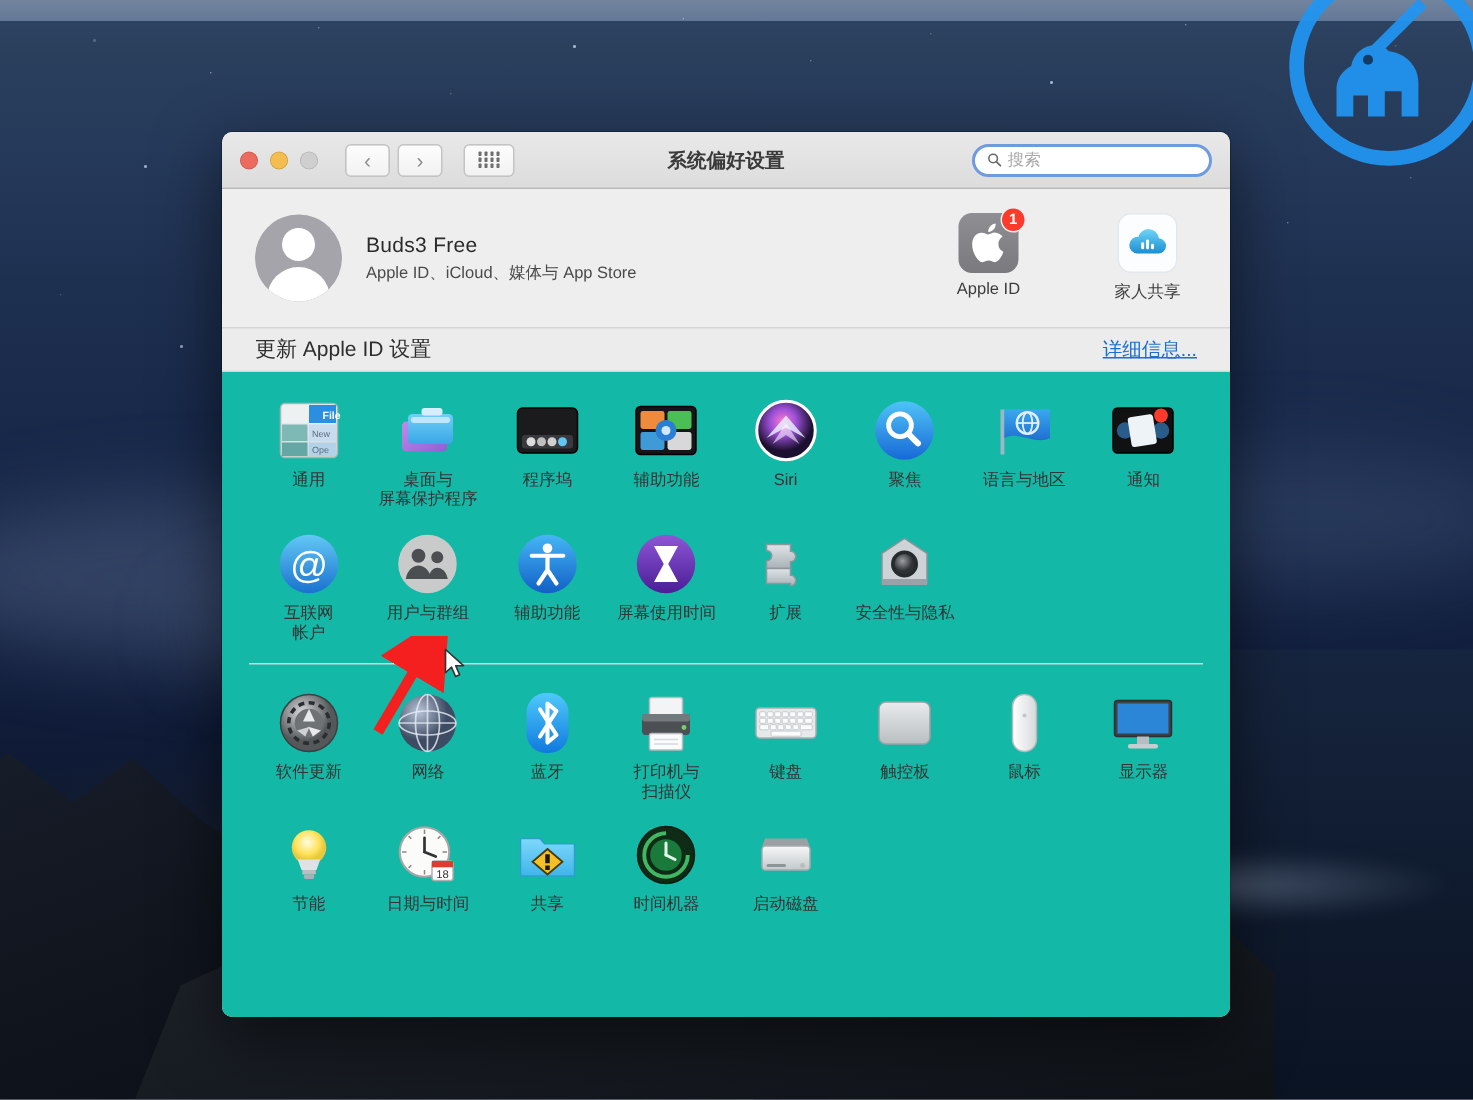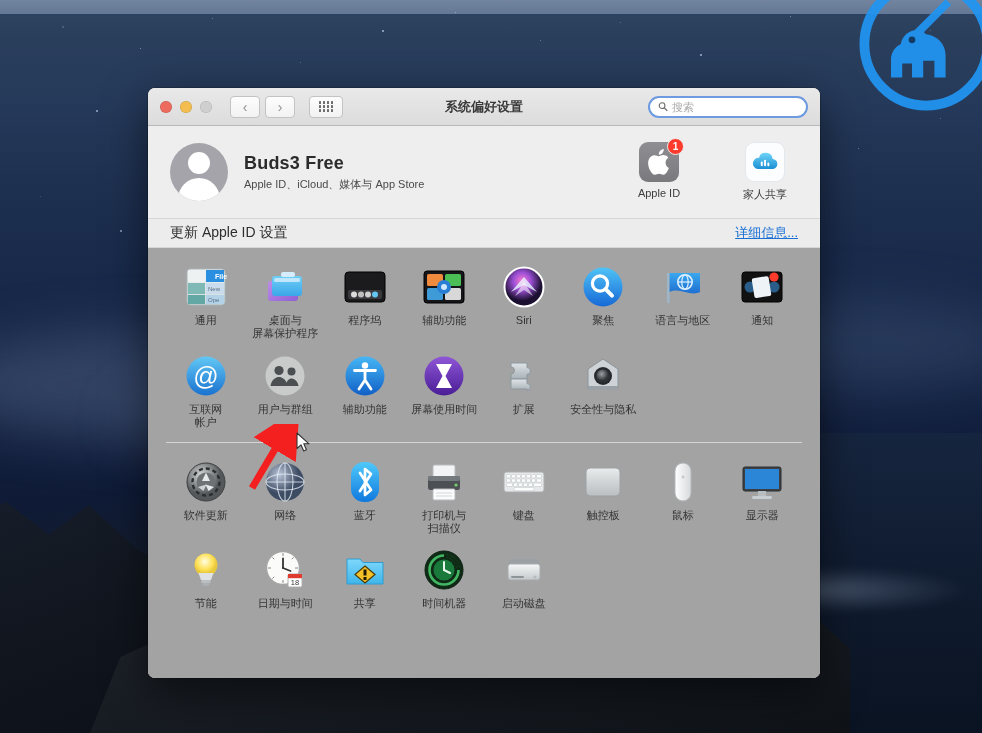--- a/index.html
+++ b/index.html
@@ -148,21 +148,21 @@
   }
   #avatar {
     width:58px; height:58px; border-radius:50%;
     background:#a4a4aa; position:relative; overflow:hidden; flex:0 0 58px;
   }
   #avatar .head { position:absolute; left:50%; top:9px; transform:translateX(-50%);
     width:22px; height:22px; border-radius:50%; background:#fff; }
   #avatar .body { position:absolute; left:50%; top:35px; transform:translateX(-50%);
     width:42px; height:34px; border-radius:21px 21px 0 0; background:#fff; }
   #account-text { margin-left:16px; }
-  #account-name { font-size:18px; color:#2b2b2b; letter-spacing:.2px;font-weight:bold; }
+  #account-name { font-size:14px; color:#2b2b2b; letter-spacing:.2px; }
   #account-sub { font-size:11px; color:#4a4a4a; margin-top:3px; }
 
   #account-icons { margin-left:auto; display:flex; gap:40px; }
   .acct-item { text-align:center; width:66px; }
   .acct-glyph { position:relative; width:40px; height:40px; margin:0 auto 5px; }
   .acct-label { font-size:11px; color:#3c3c3c; }
 
   #appleid-tile {
     width:40px; height:40px; border-radius:9px;
     background:linear-gradient(180deg,#8e8e93 0%,#79797e 100%);
@@ -189,21 +189,21 @@
     border-top:1px solid #d6d6d6;
     border-bottom:1px solid #d6d6d6;
     display:flex; align-items:center; padding:0 22px;
   }
   #update-text { font-size:14px; color:#2e2e2e; }
   #update-link { margin-left:auto; font-size:13px; color:#1a6fd4; }
 
   
   #grid-body {
     flex:1 1 auto;
-    background:#a3a3a3;
+    background:#14b8a6;
     padding:12px 18px 10px;
     overflow:hidden;
   }
   .pane {
     display:grid; grid-template-columns:repeat(8,1fr);
     row-gap:6px;
   }
   #pane-hardware { margin-top:10px; padding-top:12px; border-top:1px solid #d5d5d5; }
 
   .pref {

